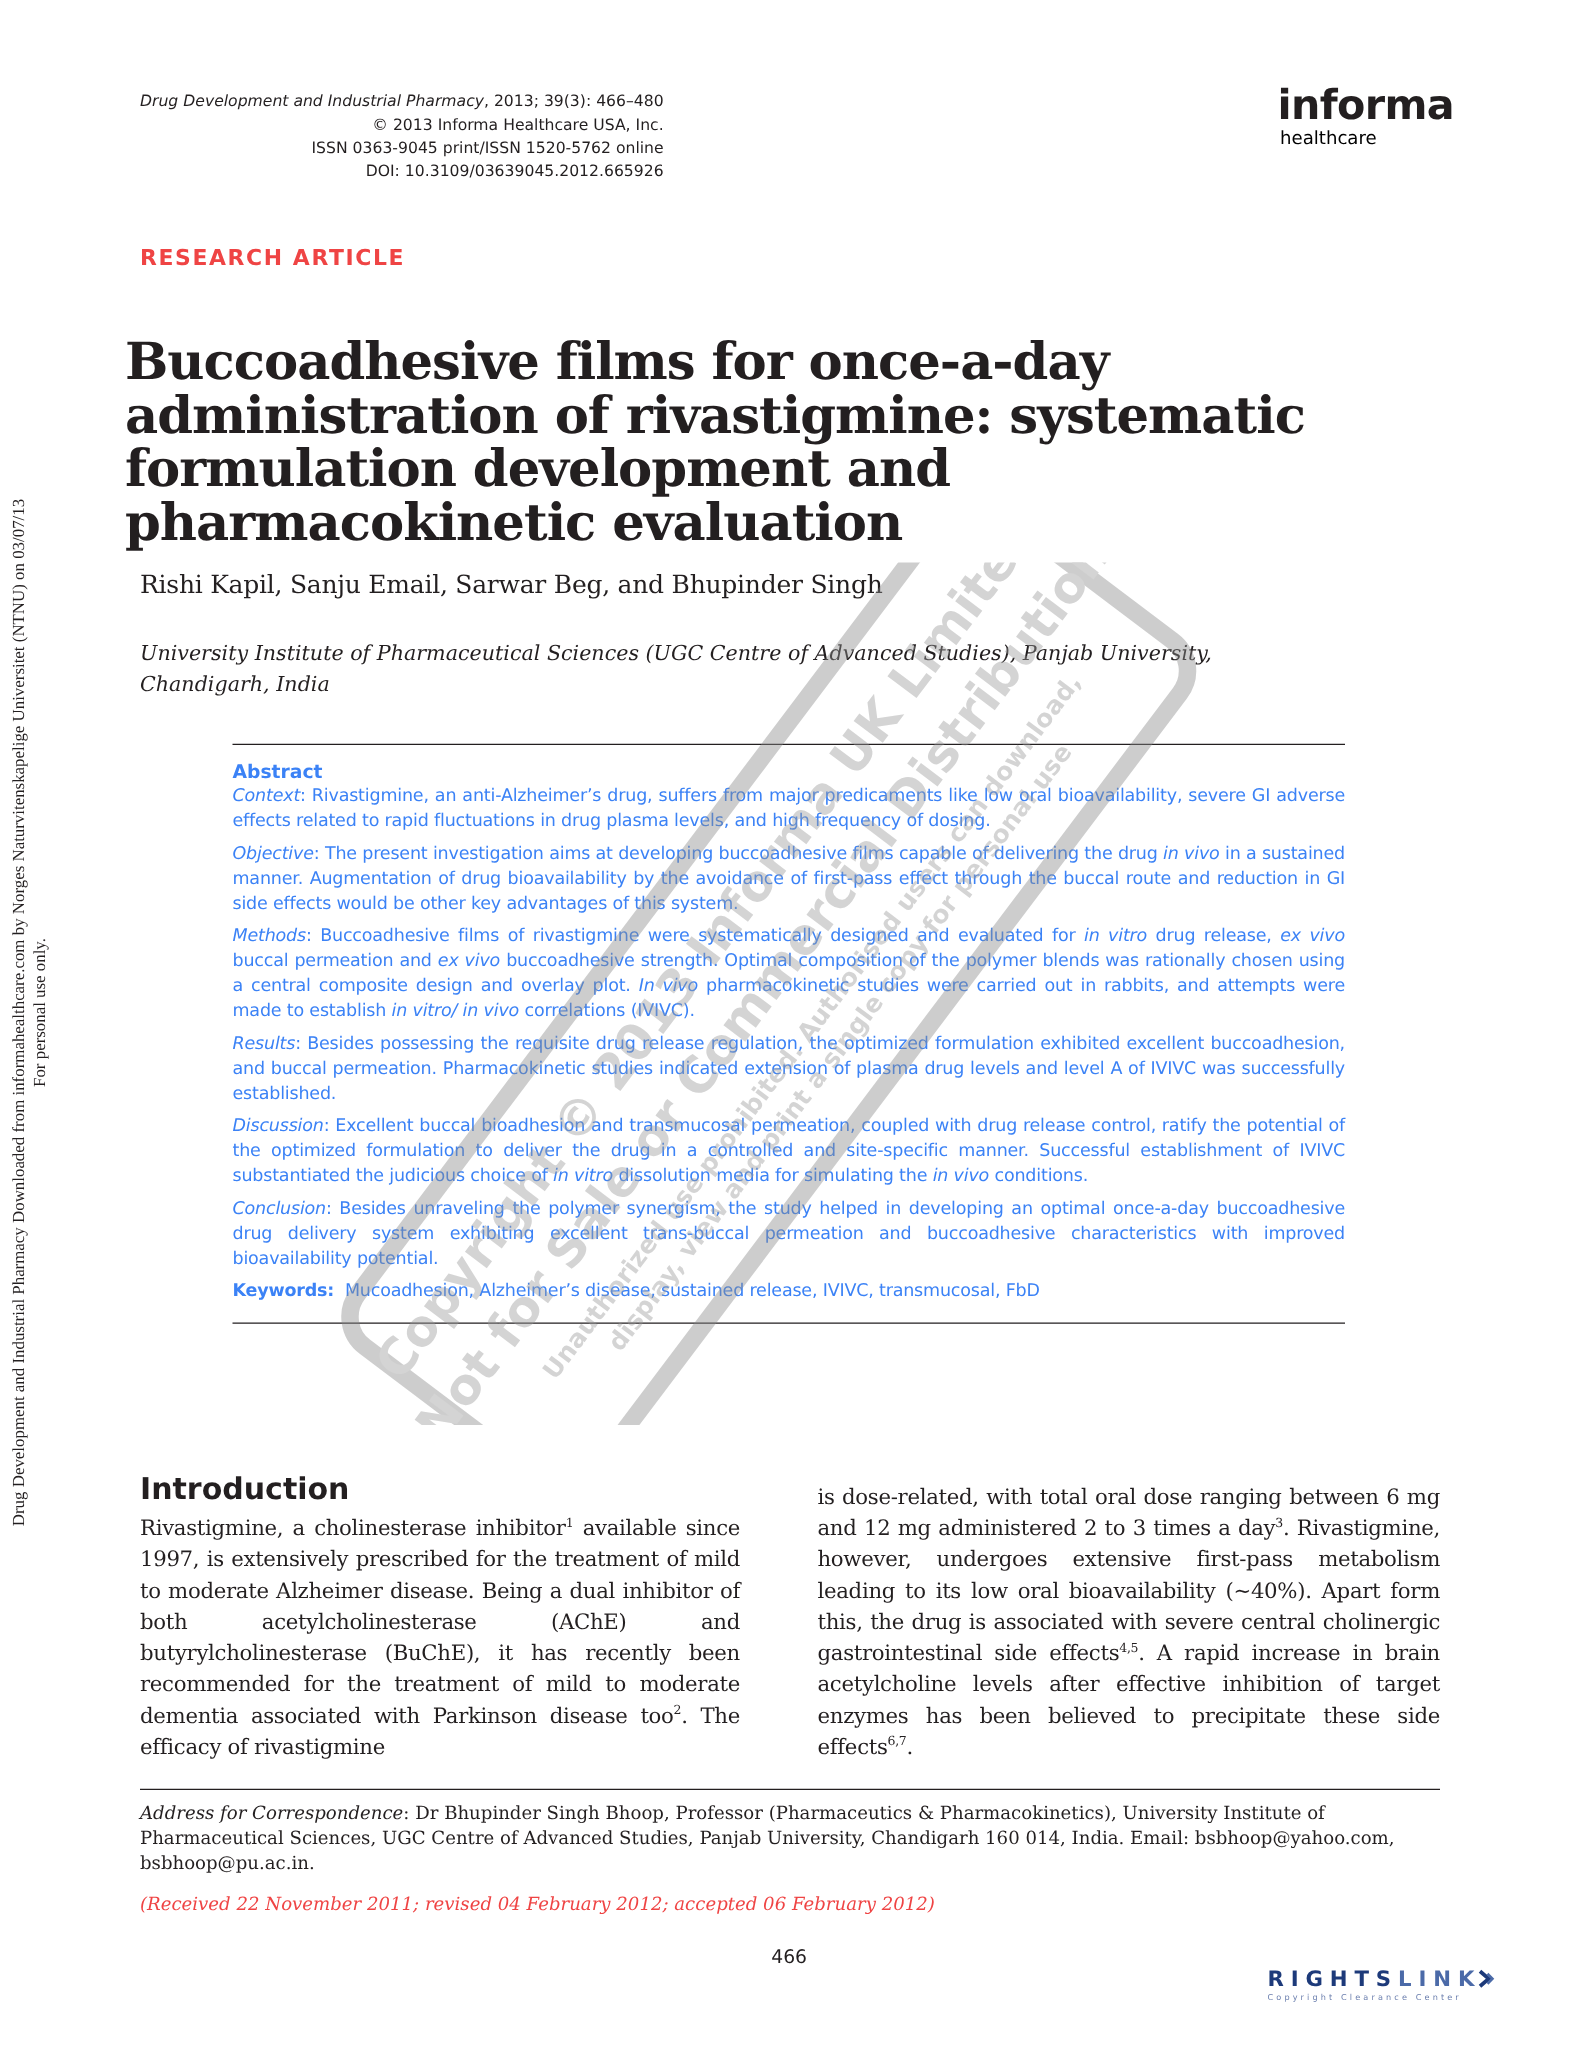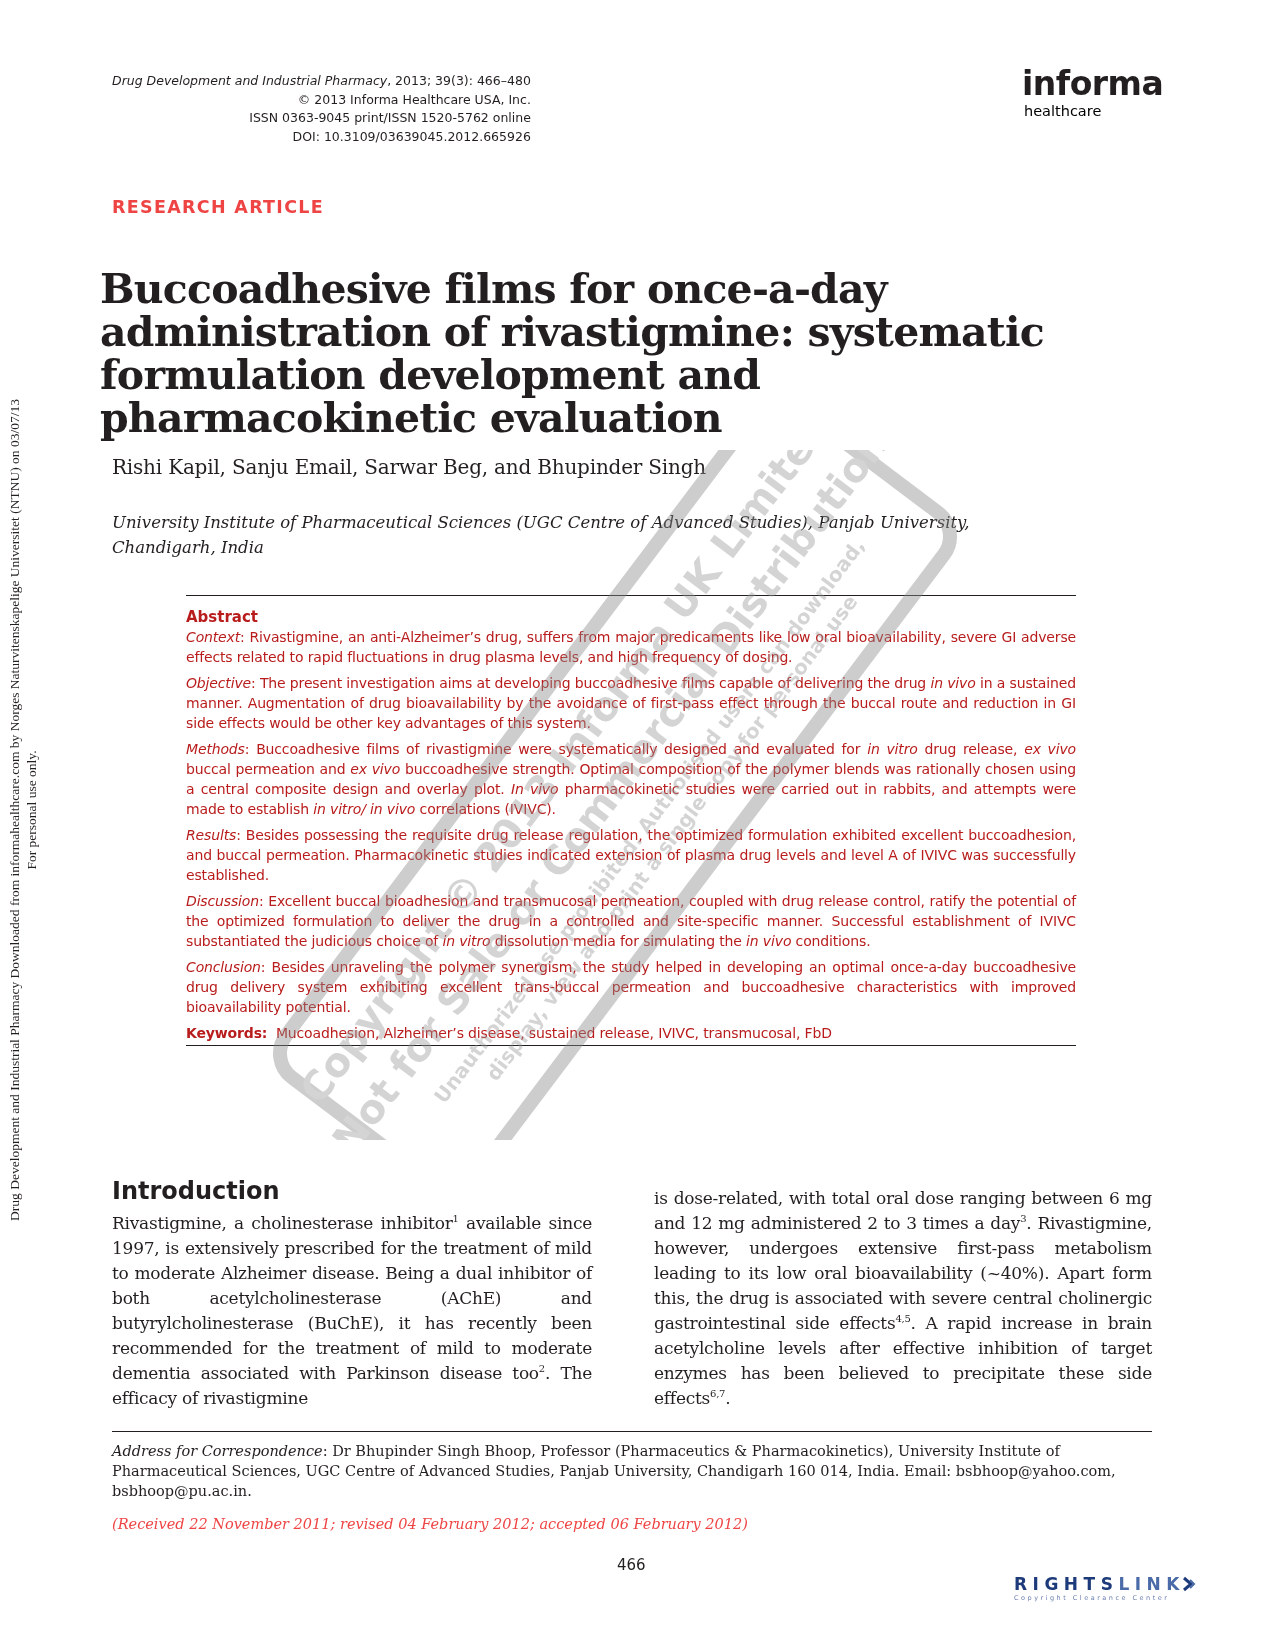--- a/index.html
+++ b/index.html
@@ -45,22 +45,22 @@
     font-family: "DejaVu Serif", serif; font-size: 20px; color: #231f20; letter-spacing: -0.2px;
   }
   .affiliation {
     position: absolute; left: 112px; top: 510px; width: 900px;
     font-family: "DejaVu Serif", serif; font-style: italic; font-size: 16.5px; line-height: 25px; color: #231f20;
   }
 
   .abstract {
     position: absolute; left: 186px; top: 595px; width: 890px;
     border-top: 1.5px solid #231f20; border-bottom: 1.2px solid #231f20;
-    padding: 12px 0 0 0;
-    font-family: "DejaVu Sans", sans-serif; font-size: 14px; line-height: 20px; color: #b91c1c;
+    padding: 12px 0 13px 0;
+    font-family: "DejaVu Sans", sans-serif; font-size: 14px; line-height: 20px; color: #3b82f6;
   }
   .abstract .abs-heading { font-weight: bold; font-size: 15px; line-height: 19px; }
   .abstract p { text-align: justify; margin-bottom: 6px; letter-spacing: -0.15px; }
   .abstract p .lab { font-style: italic; }
   .abstract .kw { margin-top: 6px; margin-bottom: 2px; }
   .abstract .kw .kw-label { font-weight: bold; }
 
   .watermark {
     position: absolute; left: 255px; top: 450px; width: 720px; height: 690px;
     pointer-events: none; opacity: 0.42;

